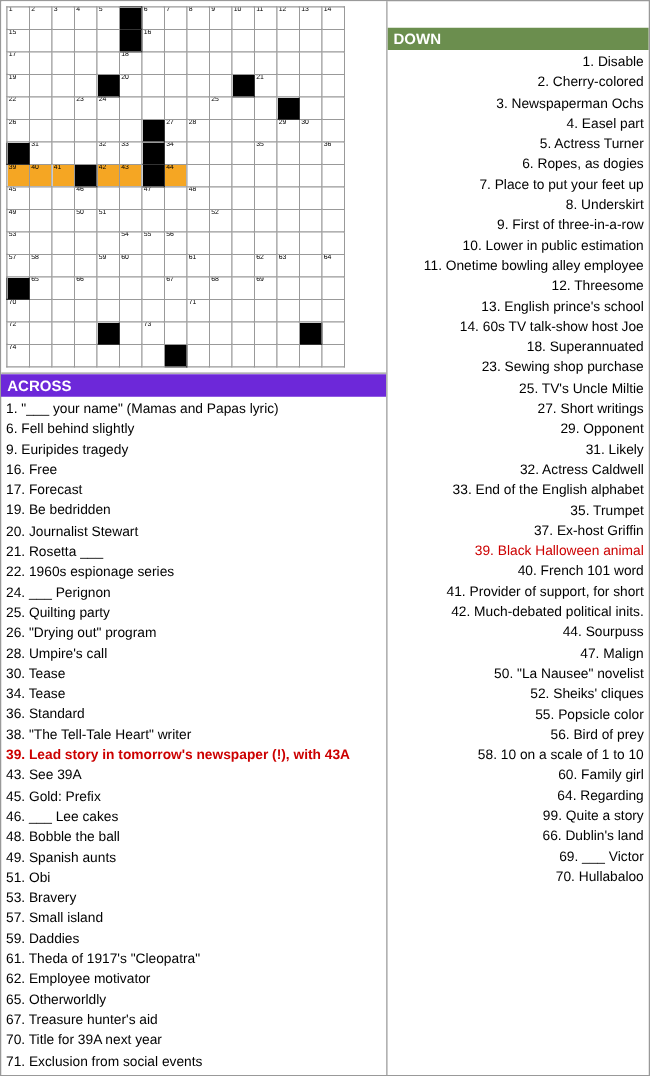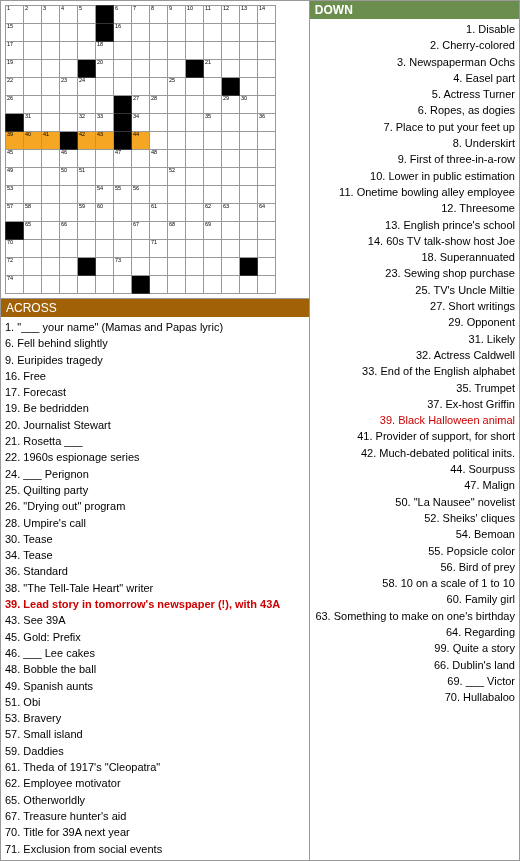--- a/index.html
+++ b/index.html
@@ -77,23 +77,23 @@
     }
 
     
     .across-section {
       flex: 1;
       overflow-y: auto;
       border-top: 1px solid #999;
     }
 
     .section-header {
-      background-color: #a16207;
+      background-color: #6d28d9;
       color: #fff;
-      font-weight: normal;
+      font-weight: bold;
       font-size: 12px;
       padding: 2px 5px;
     }
 
     .clues-list {
       padding: 2px 4px;
       font-size: 11px;
     }
 
     .clue-item {
@@ -107,20 +107,21 @@
       color: #cc0000;
       font-weight: bold;
     }
 
     
     .right-panel {
       width: 210px;
       display: flex;
       flex-direction: column;
       overflow: hidden;
+      margin-top: 21px;
     }
 
     .down-section {
       flex: 1;
       overflow-y: auto;
     }
 
     .down-section .section-header {
       background-color: #6b8e4e;
       color: #fff;
@@ -654,32 +655,31 @@
           <div class="down-clue-item">23. Sewing shop purchase</div>
           <div class="down-clue-item">25. TV's Uncle Miltie</div>
           <div class="down-clue-item">27. Short writings</div>
           <div class="down-clue-item">29. Opponent</div>
           <div class="down-clue-item">31. Likely</div>
           <div class="down-clue-item">32. Actress Caldwell</div>
           <div class="down-clue-item">33. End of the English alphabet</div>
           <div class="down-clue-item">35. Trumpet</div>
           <div class="down-clue-item">37. Ex-host Griffin</div>
           <div class="down-clue-item highlighted">39. Black Halloween animal</div>
+          <div class="down-clue-item">40. French 101 word</div>
           <div class="down-clue-item">41. Provider of support, for short</div>
           <div class="down-clue-item">42. Much-debated political inits.</div>
           <div class="down-clue-item">44. Sourpuss</div>
           <div class="down-clue-item">47. Malign</div>
           <div class="down-clue-item">50. "La Nausee" novelist</div>
           <div class="down-clue-item">52. Sheiks' cliques</div>
-          <div class="down-clue-item">54. Bemoan</div>
           <div class="down-clue-item">55. Popsicle color</div>
           <div class="down-clue-item">56. Bird of prey</div>
           <div class="down-clue-item">58. 10 on a scale of 1 to 10</div>
           <div class="down-clue-item">60. Family girl</div>
-          <div class="down-clue-item">63. Something to make on one's birthday</div>
           <div class="down-clue-item">64. Regarding</div>
           <div class="down-clue-item">99. Quite a story</div>
           <div class="down-clue-item">66. Dublin's land</div>
           <div class="down-clue-item">69. ___ Victor</div>
           <div class="down-clue-item">70. Hullabaloo</div>
         </div>
     </div>
   </div>
 </div>
 

